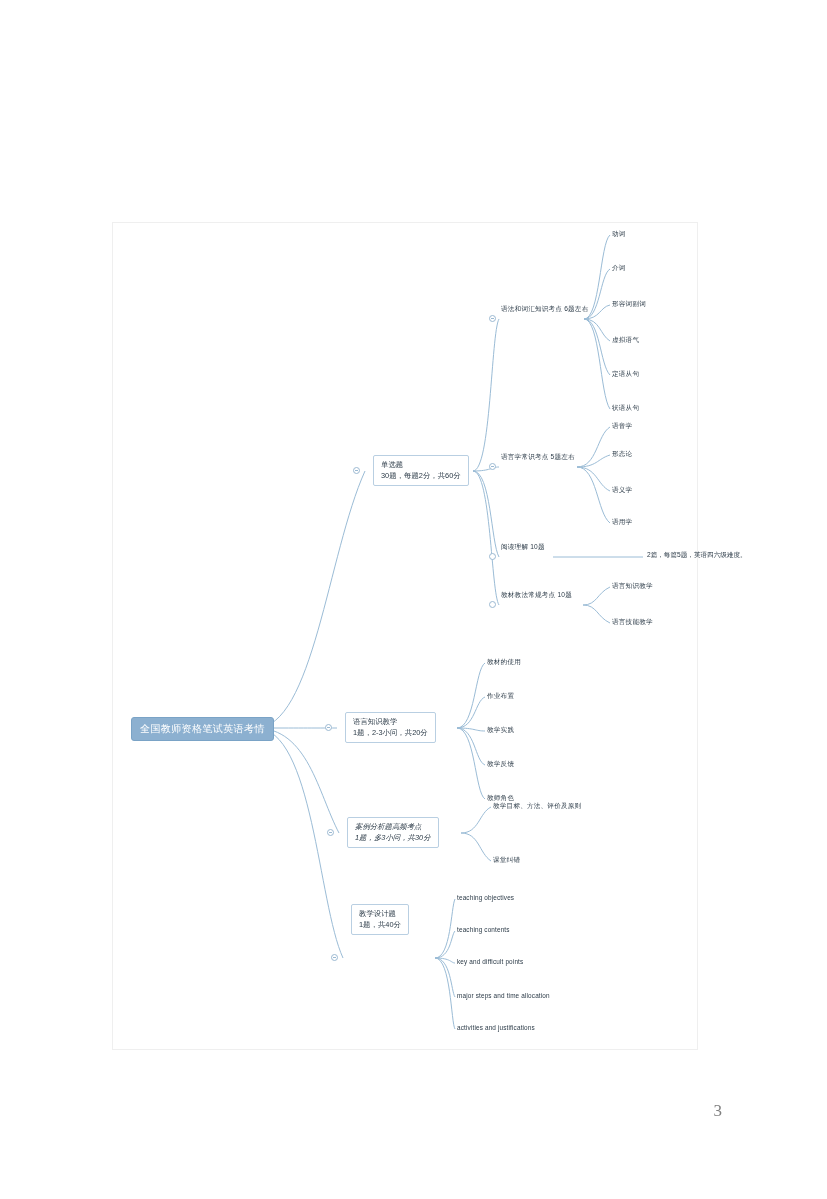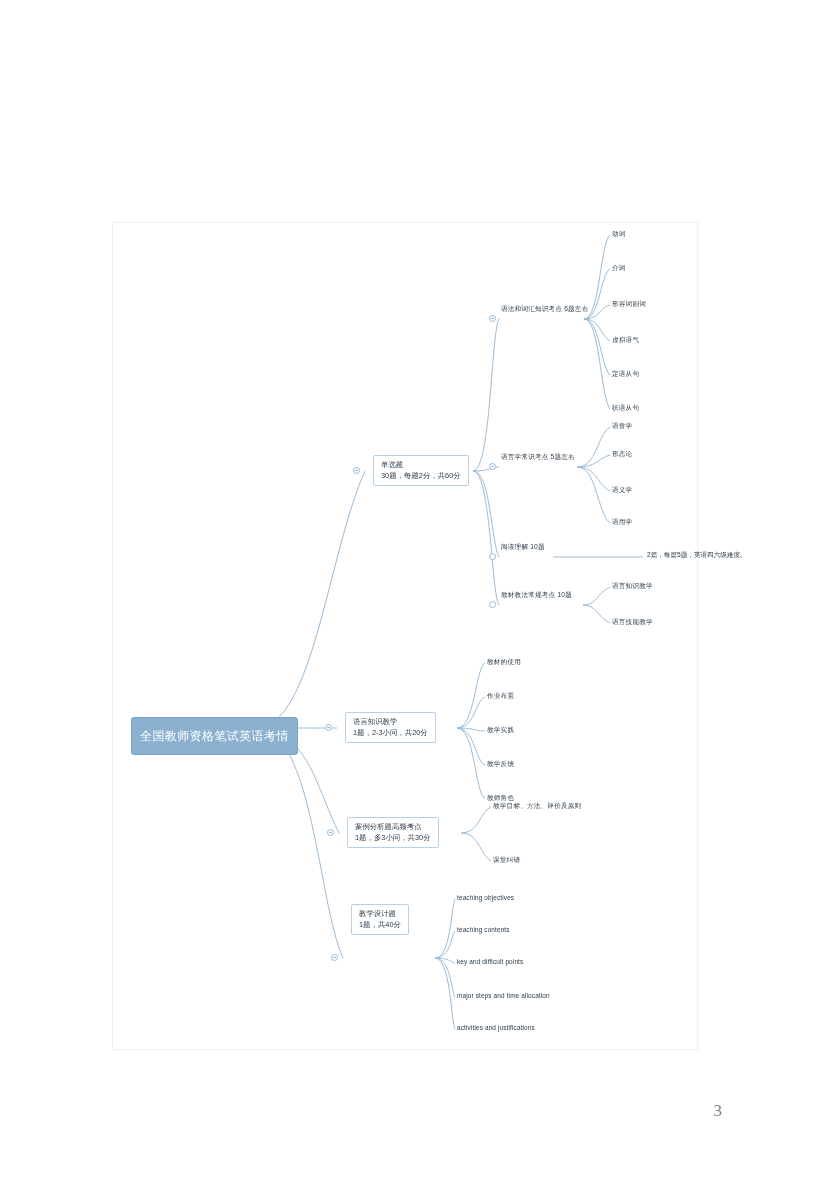--- a/index.html
+++ b/index.html
@@ -36,23 +36,23 @@
   .mindmap svg{position:absolute;left:0;top:0;width:584px;height:826px;}
 
   
   .node{position:absolute;box-sizing:border-box;}
 
   .root-node{
     background:#8cb0d0;
     border:1px solid #7aa3c6;
     border-radius:3px;
     color:#ffffff;
-    font-size:12px;
+    font-size:10px;
     line-height:1.2;
-    padding:11px 8px;
+    padding:5px 8px;
     white-space:nowrap;
     letter-spacing:.4px;
   }
 
   .branch-node{
     background:#ffffff;
     border:1px solid #b9cfe2;
     border-radius:2px;
     color:#2b3a47;
     font-size:7.4px;
@@ -211,21 +211,21 @@
       <span class="l1">语言知识教学</span>
       <span class="l2">1题，2-3小问，共20分</span>
     </div>
     <div class="node leaf-node" style="left:374px;top:435px;">教材的使用</div>
     <div class="node leaf-node" style="left:374px;top:469px;">作业布置</div>
     <div class="node leaf-node" style="left:374px;top:503px;">教学实践</div>
     <div class="node leaf-node" style="left:374px;top:537px;">教学反馈</div>
     <div class="node leaf-node" style="left:374px;top:571px;">教师角色</div>
 
     <div class="handle" style="left:214px;top:606px;"></div>
-    <div class="node branch-node" style="left:226px;top:594px;">
+    <div class="node branch-node" style="left:226px;top:594px;font-style:italic;">
       <span class="l1">案例分析题高频考点</span>
       <span class="l2">1题，多3小问，共30分</span>
     </div>
     <div class="node leaf-node" style="left:380px;top:579px;">教学目标、方法、评价及原则</div>
     <div class="node leaf-node" style="left:380px;top:633px;">课堂纠错</div>
 
     <div class="handle" style="left:218px;top:731px;"></div>
     <div class="node branch-node" style="left:230px;top:681px;">
       <span class="l1">教学设计题</span>
       <span class="l2">1题，共40分</span>

